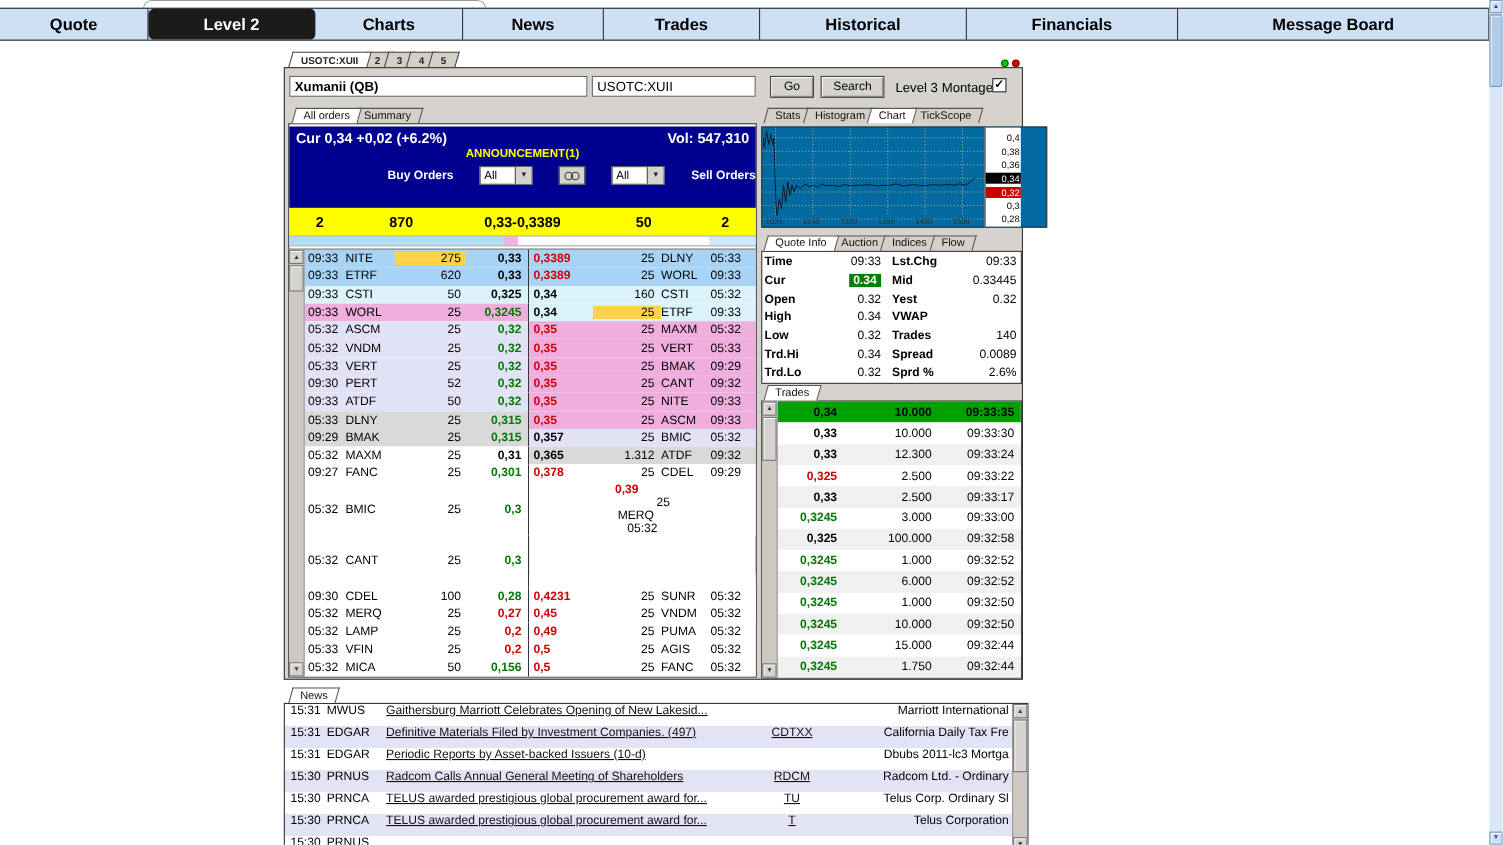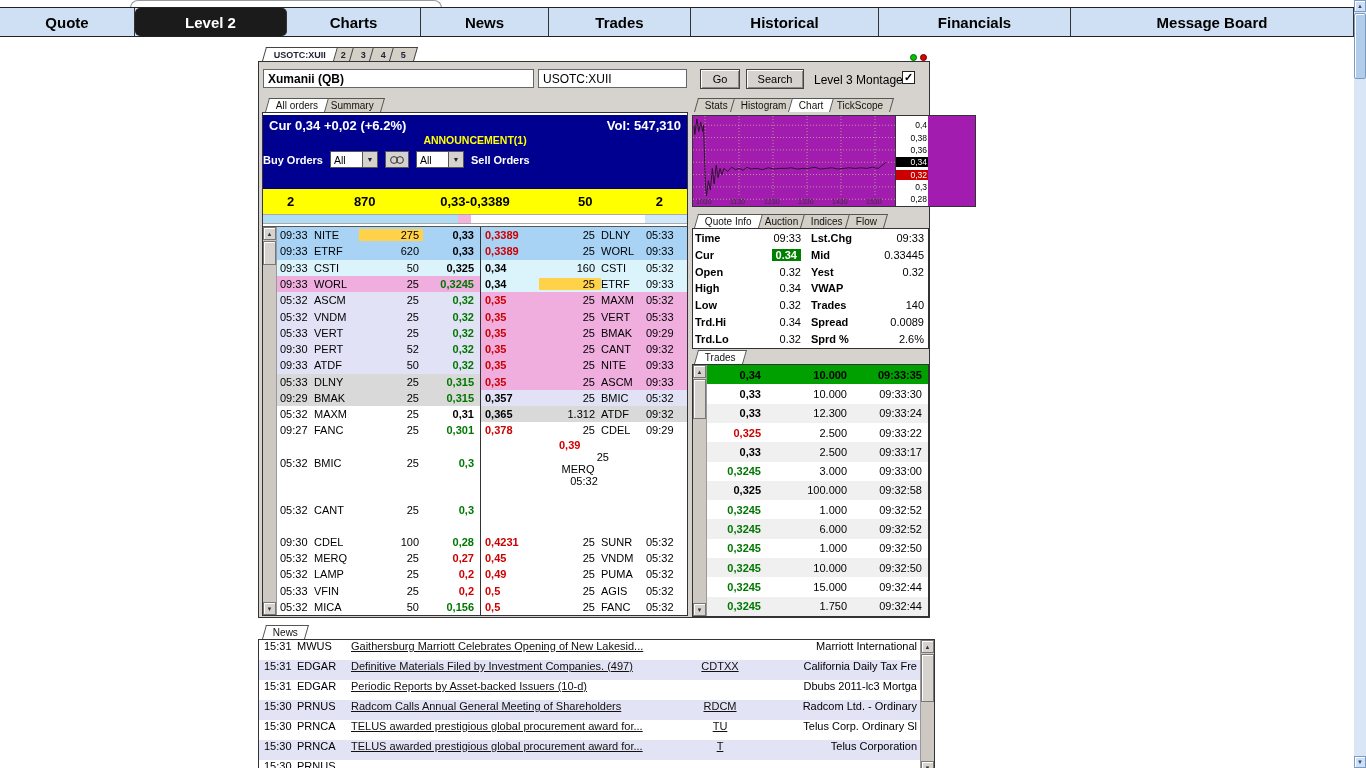--- a/index.html
+++ b/index.html
@@ -41,21 +41,21 @@
   .left-tabs{position:absolute;left:8px;top:36px;height:14px;display:flex}
   .right-tabs{position:absolute;left:437px;top:36px;height:14px;display:flex}
   .quote-tabs{position:absolute;left:437px;top:152px;height:14px;display:flex}
   .trades-tab{position:absolute;left:437px;top:288px;height:14px;display:flex}
 
   
   .left-pane{position:absolute;left:3px;top:50px;width:426px;height:504px;background:#fff;border:1px solid #333}
   .quote-head{position:absolute;top:2px;left:0;right:0;height:74px;background:#000090}
   .qh-line1{display:flex;justify-content:space-between;color:#fff;font-weight:bold;font-size:13px;padding:3px 6px 0}
   .qh-announce{text-align:center;color:#ffff00;font-weight:bold;font-size:10.5px;padding-top:1px;cursor:pointer}
-  .qh-filters{display:flex;align-items:center;justify-content:flex-start;gap:7px;color:#fff;font-weight:bold;font-size:11px;padding-top:5px}
+  .qh-filters{display:flex;align-items:center;justify-content:flex-end;gap:24px;color:#fff;font-weight:bold;font-size:11px;padding-top:5px}
   .dd{display:inline-flex;width:48px;height:17px;background:#fff;border:1px solid #555;cursor:pointer}
   .dd-text{flex:1;font-size:10.5px;color:#000;font-weight:normal;padding:2px 3px}
   .dd-btn{width:15px;background:#d6d3ce;border-left:1px solid #555;font-size:7px;color:#223;display:flex;align-items:center;justify-content:center}
   .link-btn{width:24px;height:17px;background:#d6d3ce;border:1px solid #555;display:flex;align-items:center;justify-content:center;cursor:pointer}
   .summary-row{position:absolute;top:76px;left:0;right:0;height:25px;background:#ffff00;display:flex;align-items:center;font-weight:bold;font-size:13px}
   .sum-c{text-align:center}
   .sum-1{width:13%}.sum-2{width:22%}.sum-3{width:30%}.sum-4{width:22%}.sum-5{width:13%}
   .depth-bar{position:absolute;top:101px;left:0;right:0;height:10px;border-top:1px solid #aaa;border-bottom:1px solid #aaa;background:linear-gradient(to right,#b0ddf6 0 46%,#f2b3de 46% 49%,#ffffff 49% 90%,#cfe9fb 90% 100%)}
   .order-book{position:absolute;top:113px;left:0;right:0;bottom:0;display:flex;border-top:1px solid #555}
   .ob-rows{flex:1;display:grid;grid-auto-rows:1fr}
@@ -72,21 +72,21 @@
   .c-atime{flex:1}
 
   
   .vscroll{width:14px;background:#cdc9c2;position:relative;border-right:1px solid #999;flex:0 0 14px}
   .vscroll.right{border-right:none;border-left:1px solid #999}
   .sb-btn{position:absolute;left:0;right:0;height:13px;background:#d6d3ce;border:1px solid #777;box-shadow:inset 1px 1px 0 #fff;font-size:6px;color:#333;display:flex;align-items:center;justify-content:center;cursor:pointer}
   .sb-up{top:0}.sb-down{bottom:0}
   .sb-thumb{position:absolute;left:0;right:0;background:#d6d3ce;border:1px solid #777;box-shadow:inset 1px 1px 0 #fff;cursor:pointer}
 
   
-  .chart-panel{position:absolute;left:433px;top:53px;width:284px;height:92px;border:1px solid #333;display:flex;background:#a21caf}
+  .chart-panel{position:absolute;left:433px;top:53px;width:260px;height:92px;border:1px solid #333;display:flex;background:#0369a1}
   .chart-panel svg{display:block}
   .chart-axis{width:33px;background:#fff;border-left:1px solid #333;position:relative;font-size:8.5px}
   .axis-lbl{position:absolute;right:1px;height:10px;line-height:10px}
   .axis-lbl.black{left:0;right:0;background:#000;color:#fff;text-align:right;padding-right:1px}
   .axis-lbl.red{left:0;right:0;background:#cc0000;color:#fff;text-align:right;padding-right:1px}
 
   
   .quote-info{position:absolute;left:433px;top:166px;width:237px;height:121px;background:#fff;border:1px solid #333;display:grid;grid-auto-rows:1fr;font-size:11px;padding:1px 2px}
   .qi-row{display:flex;align-items:center}
   .qi-l1{width:44px;font-weight:bold}

